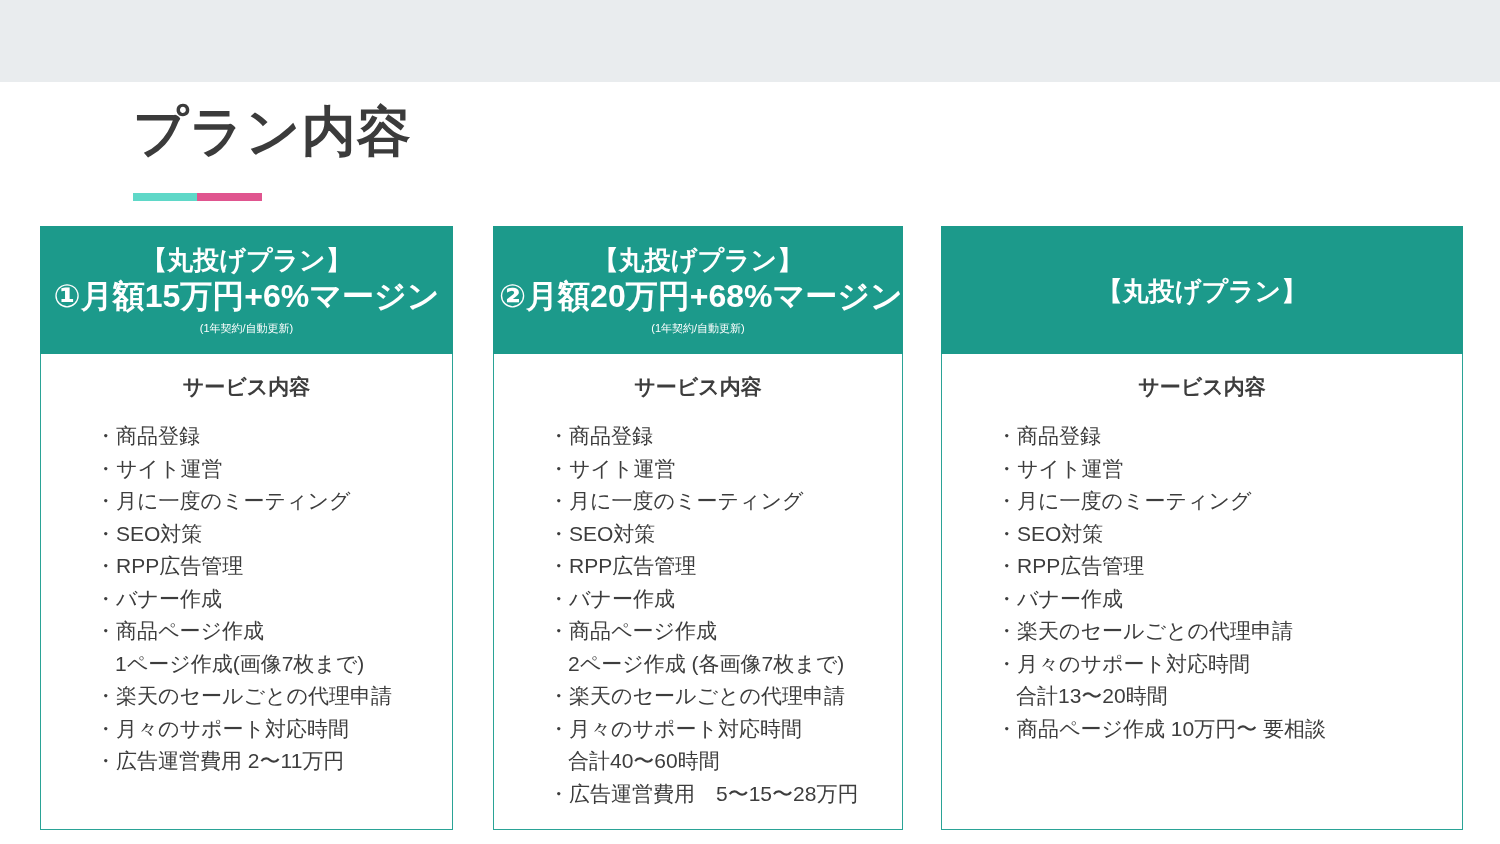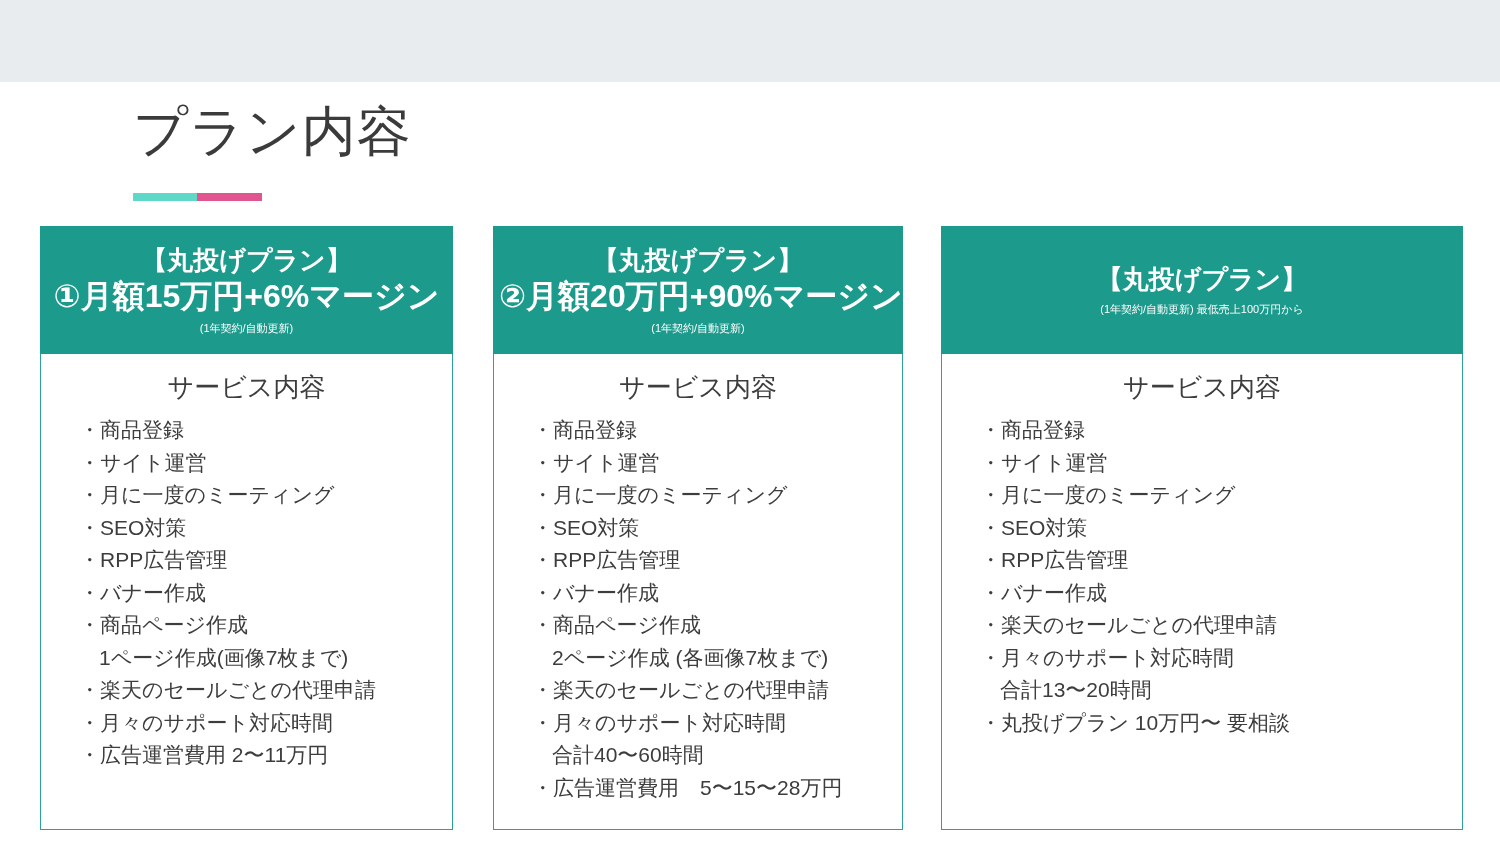--- a/index.html
+++ b/index.html
@@ -27,21 +27,21 @@
     background: #e9ecee;
   }
 
   
   .slide-title {
     position: absolute;
     left: 133px;
     top: 99px;
     font-size: 54px;
     line-height: 64px;
-    font-weight: 400;
+    font-weight: 700;
     color: #3b3b3b;
     letter-spacing: 1px;
     white-space: nowrap;
   }
   .title-rule {
     position: absolute;
     left: 133px;
     top: 193px;
     width: 129px;
     height: 8px;
@@ -112,29 +112,29 @@
     flex: 1;
     background: #ffffff;
     border: 1.5px solid #2aa396;
     border-top: none;
     box-sizing: border-box;
     padding: 16px 0 10px 0;
     overflow: hidden;
   }
   .body-title {
     text-align: center;
-    font-size: 26px;
+    font-size: 21px;
     line-height: 34px;
     color: #3d3d3d;
-    font-weight: 400;
+    font-weight: 700;
     margin-bottom: 10px;
   }
   .service-list {
     list-style: none;
-    margin: 0;
+    margin: 16px;
     padding: 0 10px 0 38px;
   }
   .card-3 .service-list {
     padding-left: 38px;
   }
   .service-list li {
     font-size: 21px;
     line-height: 32.5px;
     color: #3d3d3d;
     white-space: nowrap;
@@ -177,21 +177,21 @@
           <li>・楽天のセールごとの代理申請</li>
           <li>・月々のサポート対応時間</li>
           <li>・広告運営費用 2〜11万円</li>
         </ul>
     </div>
   </div>
 
   <div class="card card-2">
     <div class="card-header" style="background: rgb(28, 154, 139);">
       <div class="h-line1">【丸投げプラン】</div>
-      <div class="h-line2">②月額20万円+90%マージン</div>
+      <div class="h-line2">②月額20万円+68%マージン</div>
       <div class="h-note">(1年契約/自動更新)</div>
     </div>
     <div class="card-body" style="border-top: none; border-right-color: rgb(42, 163, 150); border-bottom-color: rgb(42, 163, 150); border-left-color: rgb(42, 163, 150);">
       <div class="body-title">サービス内容</div>
       <ul class="service-list">
           <li>・商品登録</li>
           <li>・サイト運営</li>
           <li>・月に一度のミーティング</li>
           <li>・SEO対策</li>
           <li>・RPP広告管理</li>
@@ -202,32 +202,31 @@
           <li>・月々のサポート対応時間</li>
           <li class="sub">合計40〜60時間</li>
           <li>・広告運営費用　5〜15〜28万円</li>
         </ul>
     </div>
   </div>
 
   <div class="card card-3">
     <div class="card-header" style="background: rgb(28, 154, 139);">
       <div class="h-line1">【丸投げプラン】</div>
-      <div class="h-note">(1年契約/自動更新) 最低売上100万円から</div>
     </div>
     <div class="card-body" style="border-top: none; border-right-color: rgb(42, 163, 150); border-bottom-color: rgb(42, 163, 150); border-left-color: rgb(42, 163, 150);">
       <div class="body-title">サービス内容</div>
       <ul class="service-list">
           <li>・商品登録</li>
           <li>・サイト運営</li>
           <li>・月に一度のミーティング</li>
           <li>・SEO対策</li>
           <li>・RPP広告管理</li>
           <li>・バナー作成</li>
           <li>・楽天のセールごとの代理申請</li>
           <li>・月々のサポート対応時間</li>
           <li class="sub">合計13〜20時間</li>
-          <li>・丸投げプラン 10万円〜 要相談</li>
+          <li>・商品ページ作成 10万円〜 要相談</li>
         </ul>
     </div>
   </div>
 
 </div>
 
 </body></html>

